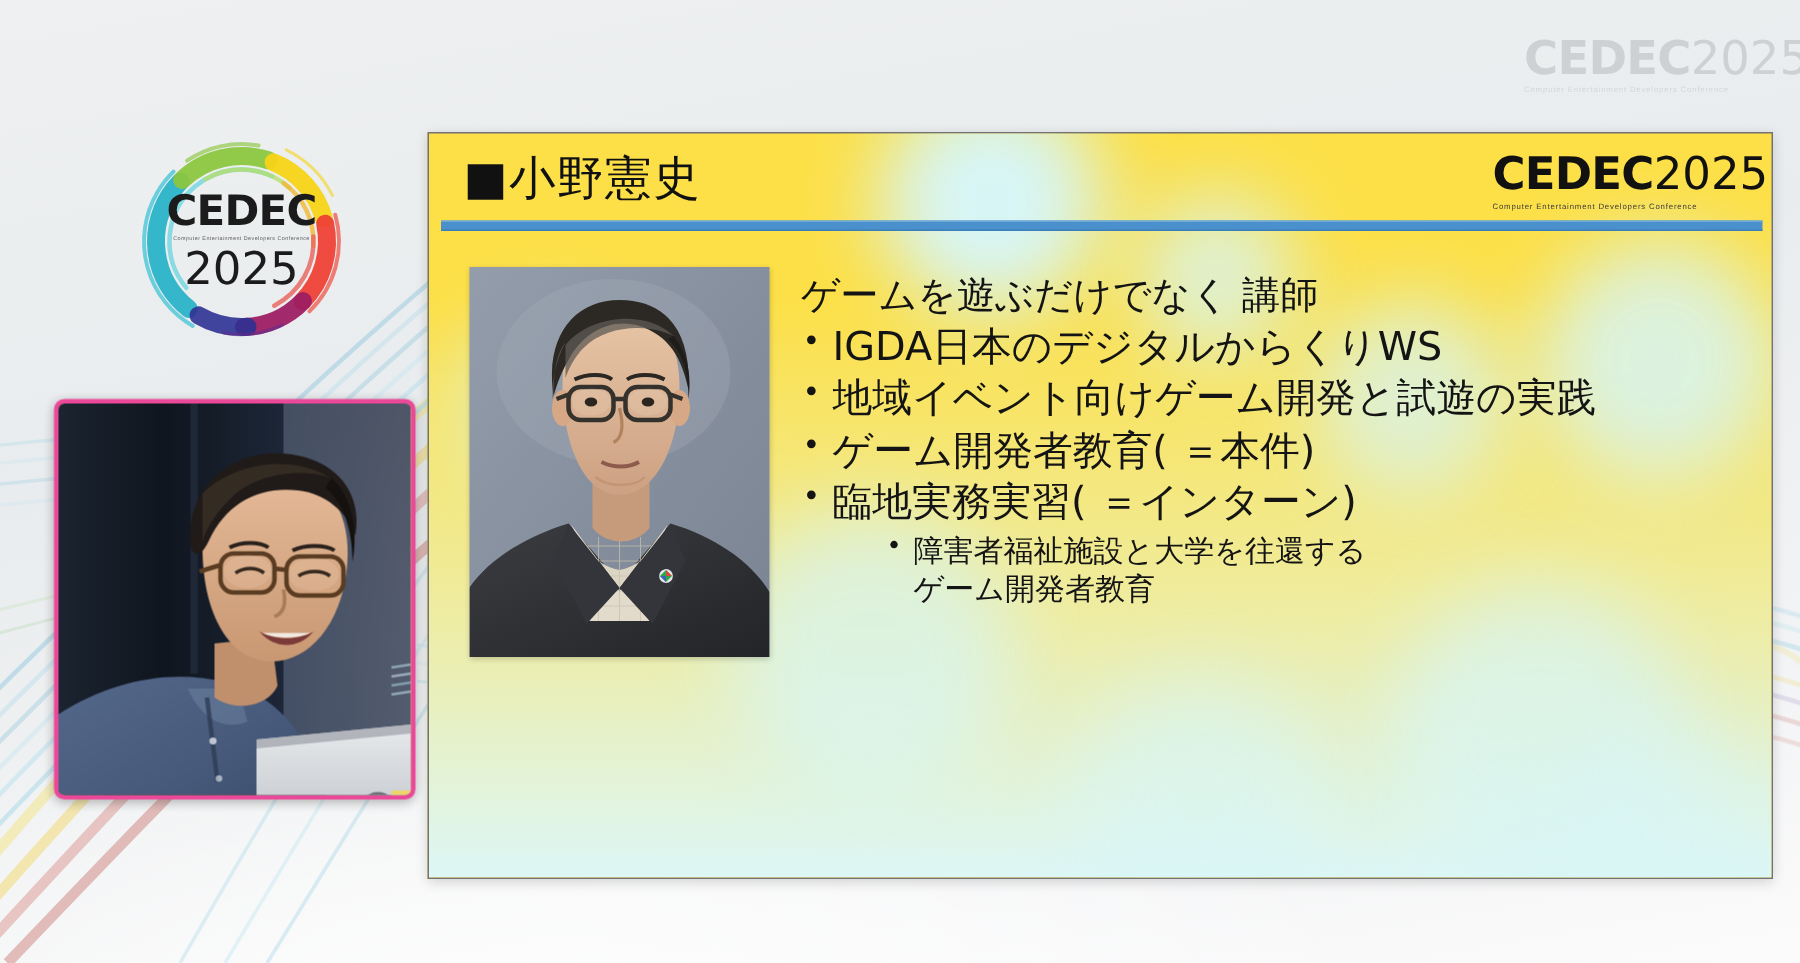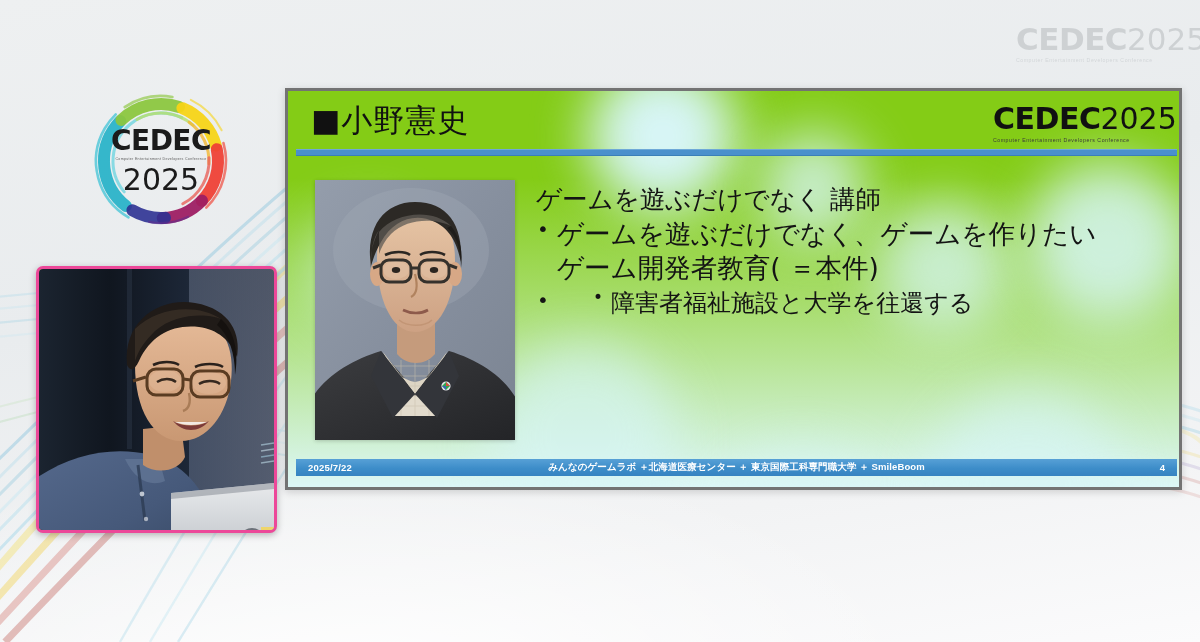--- a/index.html
+++ b/index.html
@@ -75,23 +75,23 @@
     border-radius: 7px;
     overflow: hidden;
     box-shadow: 0 2px 7px rgba(0,0,0,0.28);
     background: #fdba74;
   }
   #webcam svg { display: block; }
 
   
   #slide {
     position: absolute; left: 285px; top: 88px;
-    width: 897px; height: 402px;
-    background: #84cc16;
-    border: 3px solid #737373;
+    width: 897px; height: 498px;
+    background: #fde047;
+    border: 1px solid #737373;
     box-shadow: 0 2px 8px rgba(0,0,0,0.16);
     overflow: hidden;
   }
   
   #slide-bg { position: absolute; inset: 0; overflow: hidden; }
   #slide-bg .bub {
     position: absolute; border-radius: 50%;
     background: #d7f5f6; filter: blur(26px);
   }
   #slide-bg .wash {
@@ -156,21 +156,21 @@
     font-size: 26.5px; line-height: 1.30;
     padding-left: 17px; position: relative;
   }
   .bullet1::before {
     content: "\2022"; position: absolute; left: 1px; top: -1px;
     font-size: 20px;
   }
   .bullet1 .cont { display: block; padding-left: 4px; }
   .sublist { margin-left: 40px; margin-top: 2px; }
   .bullet2 {
-    font-size: 24px; line-height: 1.27;
+    font-size: 20px; line-height: 1.27;
     padding-left: 15px; position: relative; margin-top: 1px;
   }
   .bullet2::before {
     content: "\2022"; position: absolute; left: 0px; top: -1px;
     font-size: 17px;
   }
   .bullet2 .cont { display: block; padding-left: 3px; }
 
   
   #slide-footer {
@@ -479,34 +479,36 @@
       <path d="M 88 130 C 96 134 106 134 113 130" stroke="#8d5a4b" stroke-width="2.6" fill="none"></path>
 
       <path d="M 84 140 C 92 147 110 147 117 140" stroke="#bc8e6d" stroke-width="1.6" fill="none" opacity="0.7"></path>
     </svg>
   </div>
 
   <div id="slide-body">
     <div class="line-lead">ゲームを遊ぶだけでなく 講師</div>
 
 
-
-
     <div class="bullet1">
-      <span class="cont">ゲームを遊ぶだけでなく、ゲームを作りたい</span>
+      <span class="cont">IGDA日本のデジタルからくりWS</span>
+    </div>
+
+    <div class="bullet1">
+      <span class="cont">地域イベント向けゲーム開発と試遊の実践</span>
+    </div>
+
+    <div class="bullet1">
       <span class="cont">ゲーム開発者教育( ＝本件)</span>
     </div>
 
     <div class="bullet1">
+      <span class="cont">臨地実務実習( ＝インターン)</span>
       <div class="sublist">
         <div class="bullet2">
           <span class="cont">障害者福祉施設と大学を往還する</span>
+          <span class="cont">ゲーム開発者教育</span>
         </div>
       </div>
     </div>
   </div>
 
-  <div id="slide-footer">
-    <span id="footer-date">2025/7/22</span>
-    <span id="footer-center">みんなのゲームラボ ＋北海道医療センター ＋ 東京国際工科専門職大学 ＋ SmileBoom</span>
-    <span id="footer-page">4</span>
-  </div>
 </div>
 
 </body></html>

